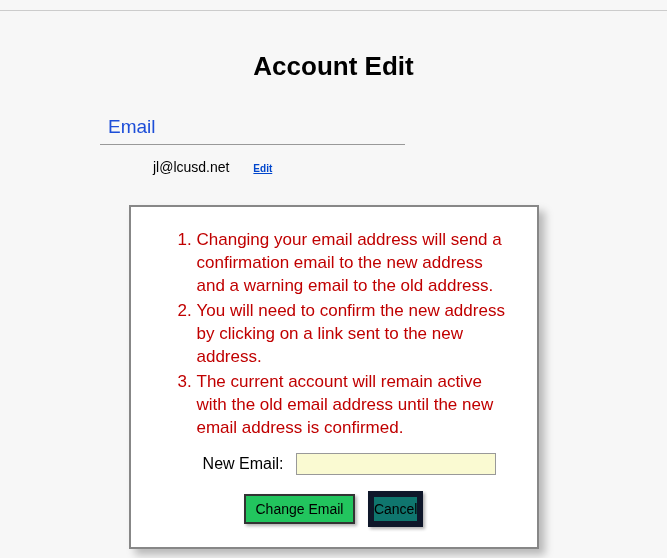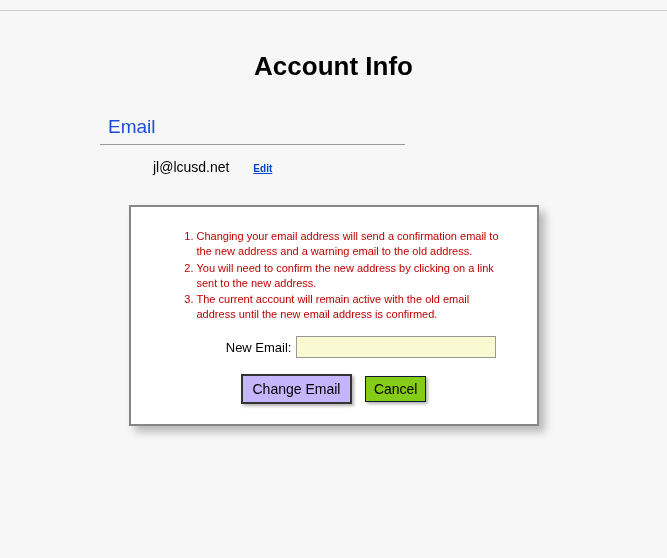--- a/index.html
+++ b/index.html
@@ -65,38 +65,38 @@
     .card {
       margin: 30px auto 0;
       width: 410px;
       background: #fff;
       border: 2px solid #878787;
       box-shadow: 6px 6px 8px rgba(0,0,0,0.25);
       padding: 22px 30px 20px;
     }
     .notice-list {
       color: #c00000;
-      font-size: 11px;
+      font-size: 17px;
       line-height: 1.35;
       padding-left: 36px;
       margin-bottom: 14px;
     }
     .notice-list li {
       margin-bottom: 2px;
     }
     .form-row {
       display: flex;
       align-items: center;
       margin-bottom: 6px;
     }
     .form-label {
       width: 135px;
       text-align: right;
-      font-size: 13px;
-      padding-right: 4px;
+      font-size: 16px;
+      padding-right: 12px;
       color: #000;
     }
     .form-input {
       width: 200px;
       height: 22px;
       background: #fafad2;
       border: 1px solid #999;
       padding: 2px 4px;
       font-size: 13px;
       font-family: inherit;
@@ -107,38 +107,38 @@
     }
     .btn {
       display: inline-block;
       padding: 5px 10px;
       font-size: 14px;
       font-family: inherit;
       cursor: pointer;
       margin: 0 4px;
     }
     .btn-primary {
-      background: #c4b5fd;
+      background: #22c55e;
       border: 2px solid #333;
       box-shadow: 2px 2px 3px rgba(0,0,0,0.3);
     }
     .btn-secondary {
-      background: #84cc16;
-      border: 1px solid #0f172a;
+      background: #0f766e;
+      border: 6px solid #0f172a;
       box-shadow: 2px 2px 3px rgba(0,0,0,0.3);
-      padding: 4px 8px;
+      padding: 4px 0;
     }
   </style>
 </head>
 <body>
 
 <div class="top-rule"></div>
 
 <div class="page">
-  <h1 class="page-title">Account Info</h1>
+  <h1 class="page-title">Account Edit</h1>
 
   <div class="section">
     <div class="section-title">Email</div>
     <hr class="section-rule">
     <div class="email-row">
       <span class="email-value">jl@lcusd.net</span>
       <a class="edit-link">Edit</a>
     </div>
   </div>
 

